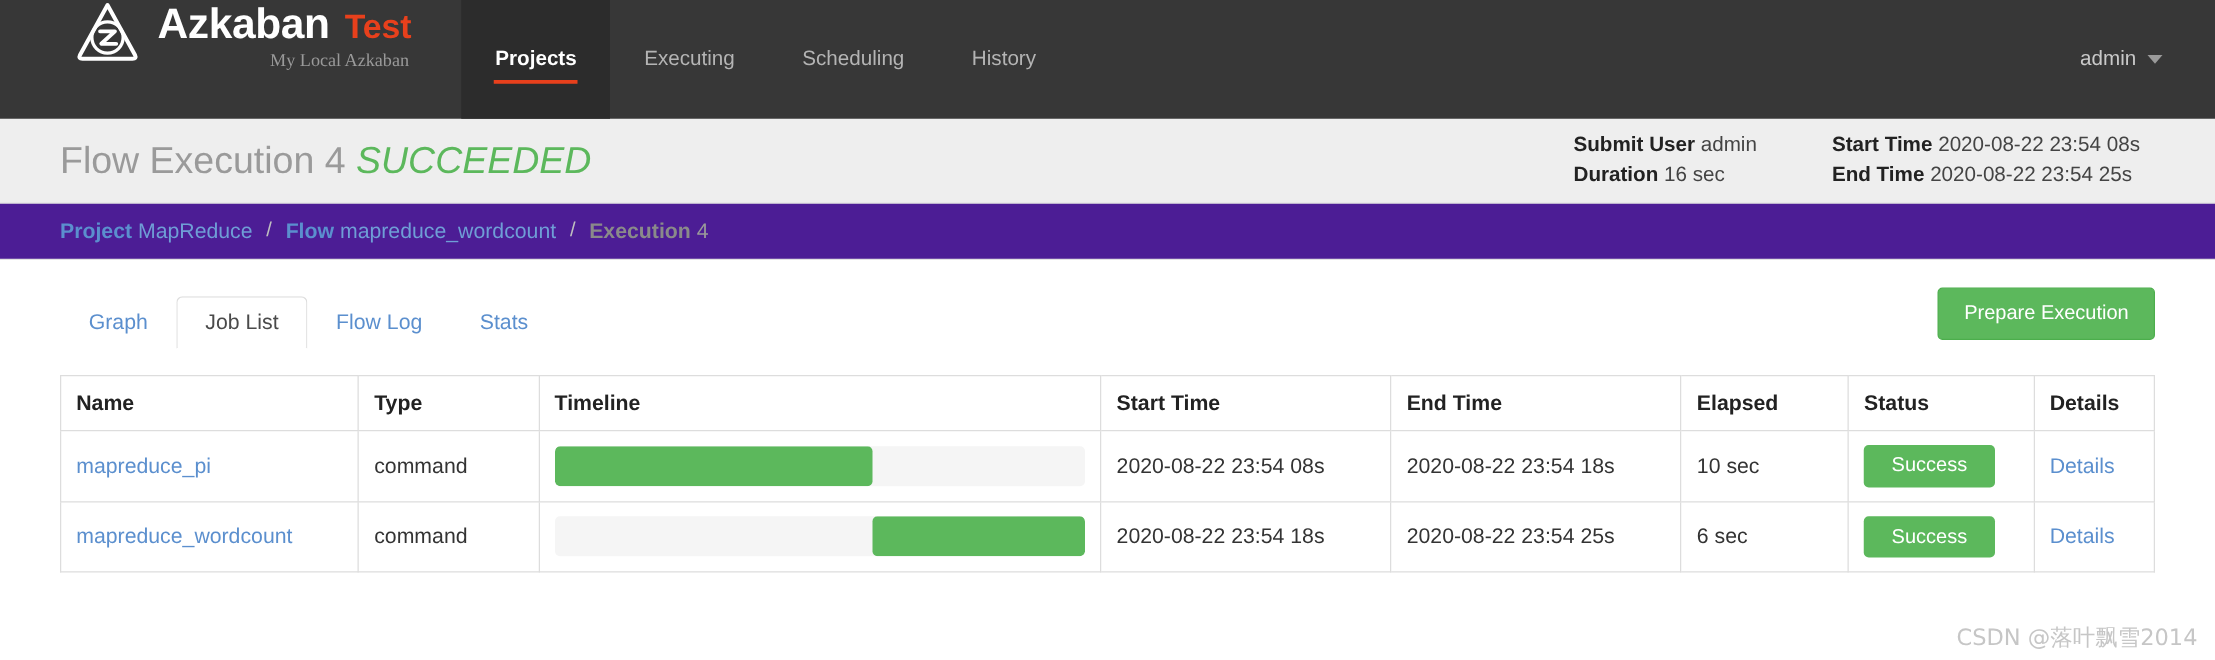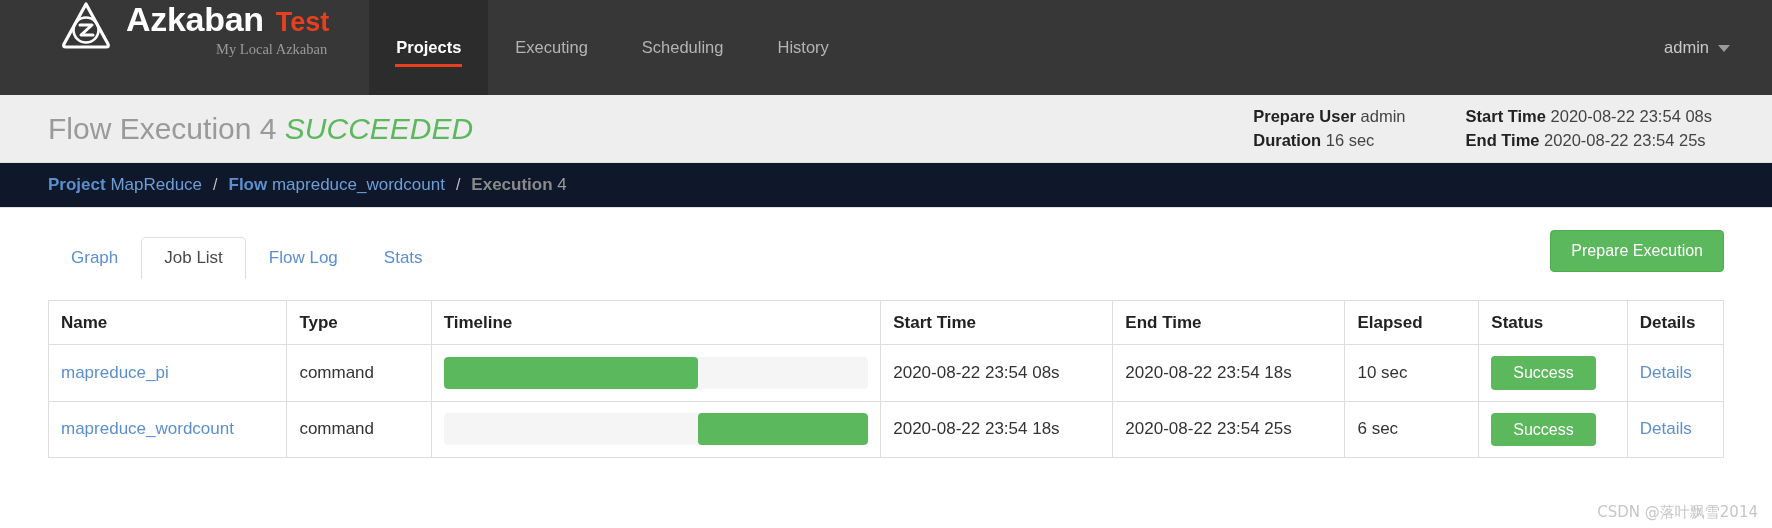--- a/index.html
+++ b/index.html
@@ -120,21 +120,21 @@
     justify-content: center;
     gap: 5px;
     padding-right: 60px;
   }
   .meta-row { font-size: 16.5px; color: #333333; white-space: nowrap; }
   .meta-row b { font-weight: bold; color: #222222; }
   .meta-row span { color: #444444; }
 
   
   .breadcrumb-bar {
-    background: #0f172a;
+    background: #4c1d95;
     height: 45px;
     display: flex;
     align-items: center;
     padding-left: 48px;
     border-bottom: 1px solid #e2e2e2;
   }
   .crumb { font-size: 17px; color: #5b8fce; white-space: nowrap; }
   .crumb b { font-weight: bold; }
   .crumb .val { color: #6f9ed6; }
   .crumb.current { color: #9a9a9a; }
@@ -241,21 +241,21 @@
     border-radius: 4px;
     line-height: 1.1;
     cursor: pointer;
   }
 
   .watermark {
     position: absolute;
     right: 14px;
     bottom: 6px;
     color: #c6c6c6;
-    font-size: 15px;
+    font-size: 18px;
     font-family: "DejaVu Sans", sans-serif;
   }
   .page-wrap { position: relative; width: 1772px; height: 528px; }
 </style>
 </head>
 <body>
 
 <div class="page-wrap">
 
   <div class="navbar">
@@ -298,21 +298,21 @@
 
   <div class="exec-header">
     <div class="exec-title">
       <span>Flow Execution 4</span>
       <span class="status-ok">SUCCEEDED</span>
     </div>
 
     <div class="exec-meta">
       <div class="meta-col">
         <div class="meta-row">
-          <b>Prepare User</b>
+          <b>Submit User</b>
           <span>admin</span>
         </div>
         <div class="meta-row">
           <b>Duration</b>
           <span>16 sec</span>
         </div>
       </div>
       <div class="meta-col">
         <div class="meta-row">
           <b>Start Time</b>

